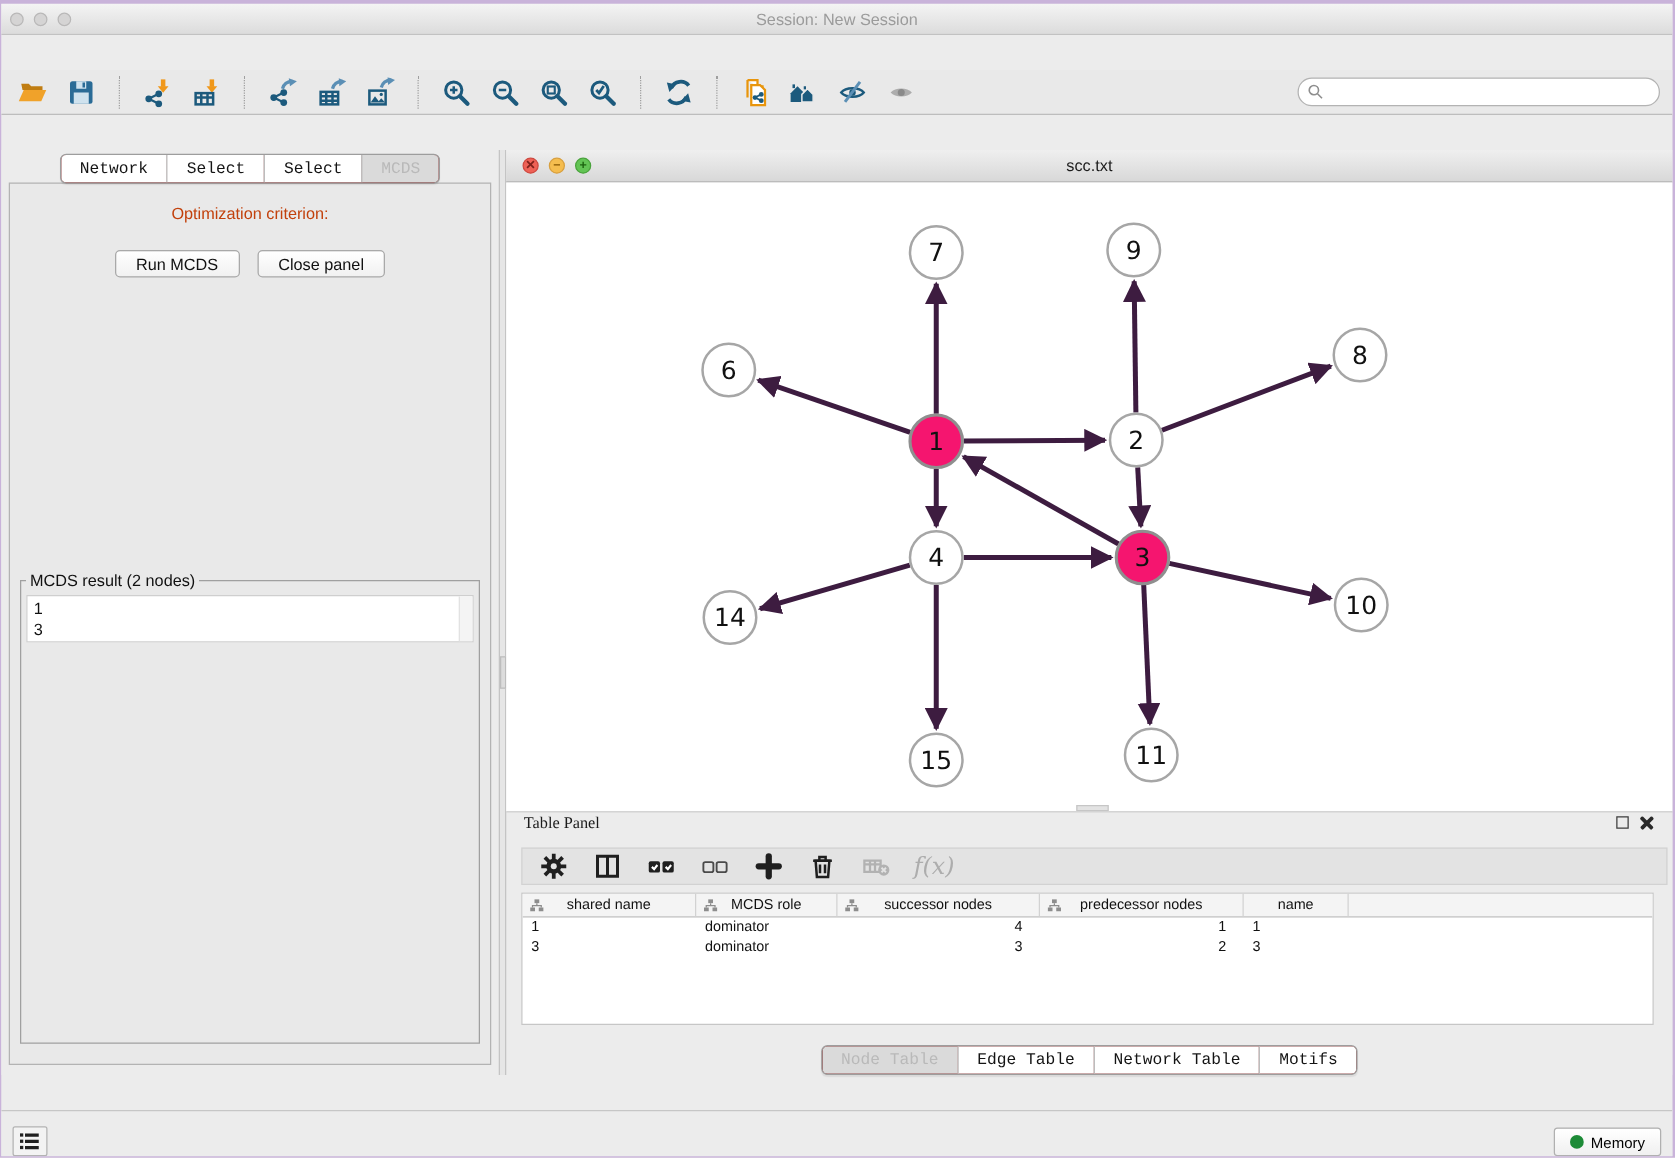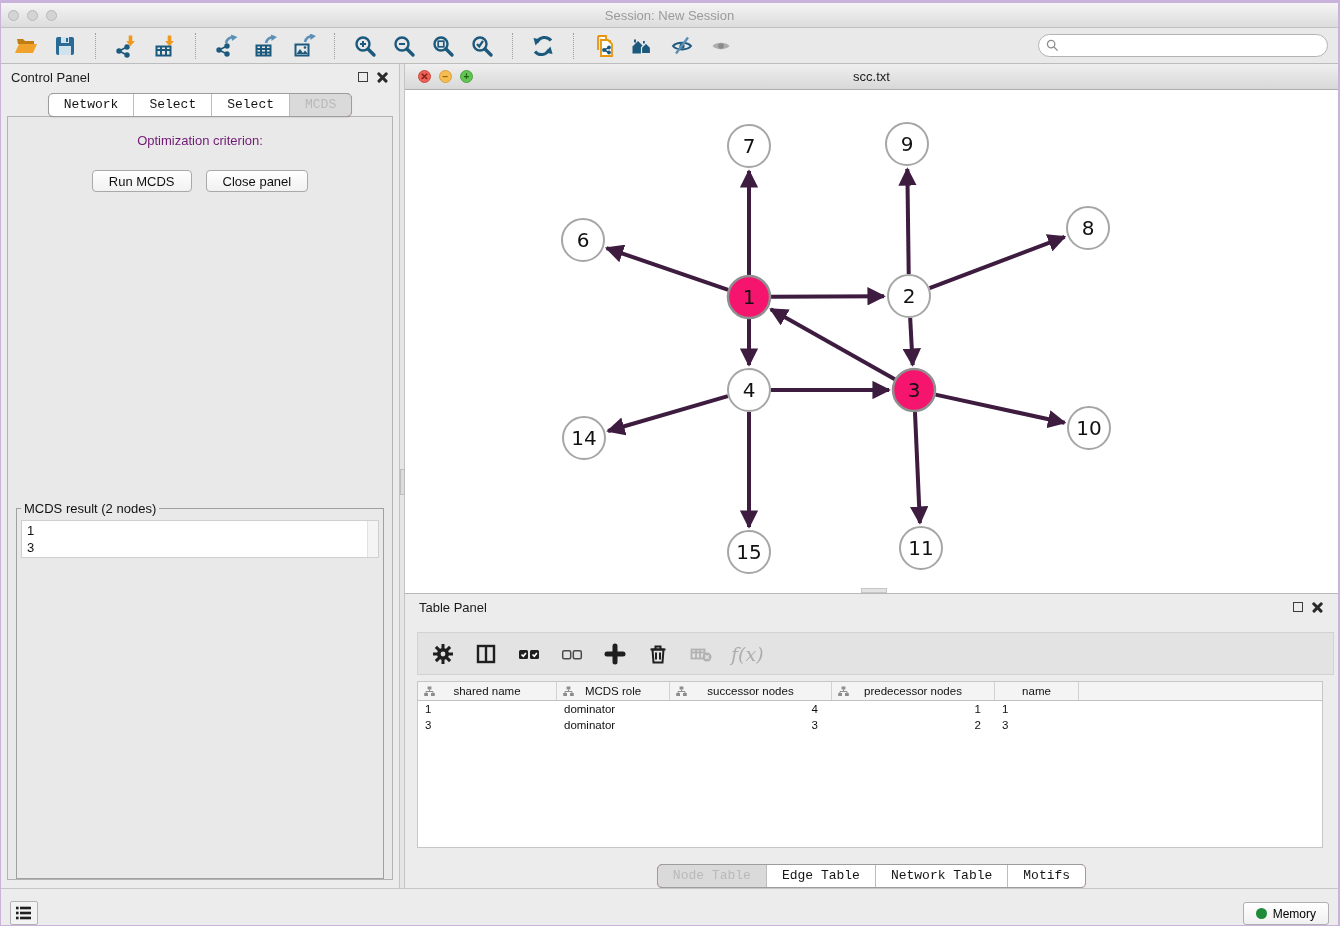--- a/index.html
+++ b/index.html
@@ -2,21 +2,21 @@
 <html><head>
 <meta charset="utf-8">
 <style>
   * { box-sizing: border-box; margin: 0; padding: 0; }
   html,body { background:#c9b3da; }
   body { font-family:"Liberation Sans", sans-serif; }
   .app{
     position:relative; width:1340px; height:926px; background:#ececec;
     border-top:3px solid #c9b3da; border-right:2px solid #c9b3da;
     border-left:1px solid #c9b3da; border-bottom:1px solid #c9b3da;
-    overflow:hidden; display:flex; flex-direction:column;
+    overflow:hidden; display:flex; flex-direction:column;gap:28px;
   }
   
   .titlebar{ height:25px; background:linear-gradient(#f4f4f4,#dcdcdc);
     border-bottom:1px solid #c2c2c2; position:relative; display:flex; align-items:center;}
   .traffic{ display:flex; gap:8px; margin-left:7px;}
   .tl{ width:11px; height:11px; border-radius:50%; background:#d5d4d4; border:1px solid #b9b8b8;}
   .app-title{ position:absolute; left:0; right:0; text-align:center; font-size:13px; color:#9b9b9b;}
   
   .toolbar{ height:36px; background:#e9e9e9; border-bottom:1px solid #bdbdbd;
     display:flex; align-items:center; padding:0 10px; gap:9px;}
@@ -40,28 +40,28 @@
     background:#2a2a2a; border-radius:1px;}
   .close-btn:before{ transform:rotate(45deg);} .close-btn:after{ transform:rotate(-45deg);}
   .cp-tabs{ display:flex; justify-content:center; margin:3px 0 0 0; position:relative; z-index:2;}
   .segctl{ display:inline-flex; border:1px solid #9d9d9d; border-radius:5px; overflow:hidden; background:#7f1d1d;
     box-shadow:0 1px 1px rgba(0,0,0,.08);font-family:Liberation Mono, monospace;}
   .seg{ padding:3px 15px 4px; font-size:13px; color:#141414; background:#fff; border-left:1px solid #bdbdbd; cursor:pointer; white-space:nowrap;}
   .seg:first-child{ border-left:none;}
   .seg.active{ background:#dadada; color:#b9b9b9;}
   .cp-body{ flex:1; margin:-1px 6px 8px 6px; background:#e9e9e9; border:1px solid #b3b3b3;
     display:flex; flex-direction:column; align-items:center; padding-top:16px;}
-  .opt-label{ font-size:13px; color:#701a75; margin-bottom:10px;}
+  .opt-label{ font-size:13px; color:#c2410c; margin-bottom:10px;}
   .selectbox{ width:308px; height:23px; background:#fff; border:1px solid #a6a6a6; border-radius:4px;
     display:flex; align-items:center; padding:0 6px 0 10px; font-size:13px; cursor:pointer;}
   .selectbox .stepper{ margin-left:auto;}
   .btn-row{ display:flex; gap:14px; margin-top:12px;}
   .pbtn{ height:22px; padding:0 16px; font-size:13px; color:#111; background:linear-gradient(#ffffff,#f1f1f1);
     border:1px solid #a9a9a9; border-radius:4px; cursor:pointer;}
-  .result-box{ margin:auto 0 0 0; width:368px; height:378px; border:1px solid #a0a0a0;
+  .result-box{ margin:auto 0 16px 0; width:368px; height:378px; border:1px solid #a0a0a0;
     padding:4px; font-size:13px; color:#111;}
   .result-box legend{ padding:0 3px; font-size:13px;}
   .result-area{ position:relative; width:100%; height:100%; background:#fff; border:1px solid #cfcfcf; overflow:hidden;}
   .result-area pre{ font-family:"Liberation Sans",sans-serif; font-size:13px; line-height:17px; padding:1px 5px; color:#111;}
   .result-scroll{ position:absolute; top:0; right:0; width:11px; height:100%; background:#f4f4f4; border-left:1px solid #e2e2e2;}
   
   .v-divider{ width:6px; background:#e6e6e6; border-left:1px solid #c4c4c4; border-right:1px solid #c4c4c4; position:relative;}
   .v-grip{ position:absolute; top:405px; left:0px; width:5px; height:26px; background:#dcdcdc; border:1px solid #bdbdbd; cursor:col-resize;}
   
   .right-col{ flex:1; display:flex; flex-direction:column; min-width:0;}
@@ -72,21 +72,21 @@
   .nlight{ width:13px; height:13px; border-radius:50%; display:flex; align-items:center; justify-content:center;
     font-size:10px; font-weight:bold; line-height:1; cursor:pointer; border:1px solid;}
   .nlight.red{ background:#ee6156; border-color:#ce4a41; color:#7e201a;}
   .nlight.yellow{ background:#f5bd4f; border-color:#d8a040; color:#92600a;}
   .nlight.green{ background:#62c454; border-color:#4aa33c; color:#1d6410;}
   .net-title{ position:absolute; left:0; right:0; text-align:center; font-size:13px; color:#1c1c1c;}
   .net-canvas{ flex:1; background:#fff; position:relative; overflow:hidden;}
   .h-grip{ position:absolute; bottom:0px; left:456px; width:26px; height:5px; background:#e3e3e3; border:1px solid #c6c6c6; cursor:row-resize;}
   
   .table-panel{ flex:1; background:#ececec; display:flex; flex-direction:column; min-height:0;}
-  .tp-header{ height:27px; display:flex; align-items:center; padding:0 14px; font-size:13px; color:#1b1b1b;}
+  .tp-header{ height:27px; display:flex; align-items:center; padding:0 14px; font-size:13px; color:#1b1b1b;font-family:Liberation Serif, serif;}
   .tp-toolbar{ margin:12px 4px 0 12px; height:44px; background:#e3e3e3; border:1px solid #d2d2d2;
     display:flex; align-items:center; gap:17px; padding:0 12px;}
   .tp-toolbar .tbtn{ width:26px;}
   .fx-label{ font-family:"DejaVu Serif",serif; font-style:italic; font-size:19px; color:#adadad;}
   .tp-table{ margin:6px 15px 0 12px; background:#fff; border:1px solid #c6c6c6; height:172px; overflow:hidden;
     font-size:11.5px;}
   .thead{ display:flex; background:#f4f4f4; border-bottom:1px solid #c2c2c2; height:19px;}
   .th{ position:relative; display:flex; align-items:center; justify-content:center;
     border-right:1px solid #d2d2d2; color:#111; overflow:hidden; white-space:nowrap;}
   .th .tree-ic{ position:absolute; left:6px; top:4px;}
@@ -277,27 +277,20 @@
           <circle cx="5.5" cy="5.5" r="4" fill="none" stroke="#8e8e8e" stroke-width="1.4"></circle>
           <line x1="8.6" y1="8.6" x2="12.5" y2="12.5" stroke="#8e8e8e" stroke-width="1.4"></line>
         </svg>
       <input class="search-input" placeholder="" style="">
     </div>
   </div>
 
   <div class="content">
 
     <div class="control-panel">
-      <div class="cp-header">
-        <span>Control Panel</span>
-        <span class="panel-btns">
-          <button class="float-btn"></button>
-          <button class="close-btn"></button>
-        </span>
-      </div>
       <div class="cp-tabs">
         <span class="segctl" id="cp-tabs">
             <span class="seg">Network</span>
             <span class="seg">Select</span>
             <span class="seg">Select</span>
             <span class="seg active">MCDS</span>
           </span>
       </div>
       <div class="cp-body">
         <div class="opt-label">Optimization criterion:</div>

